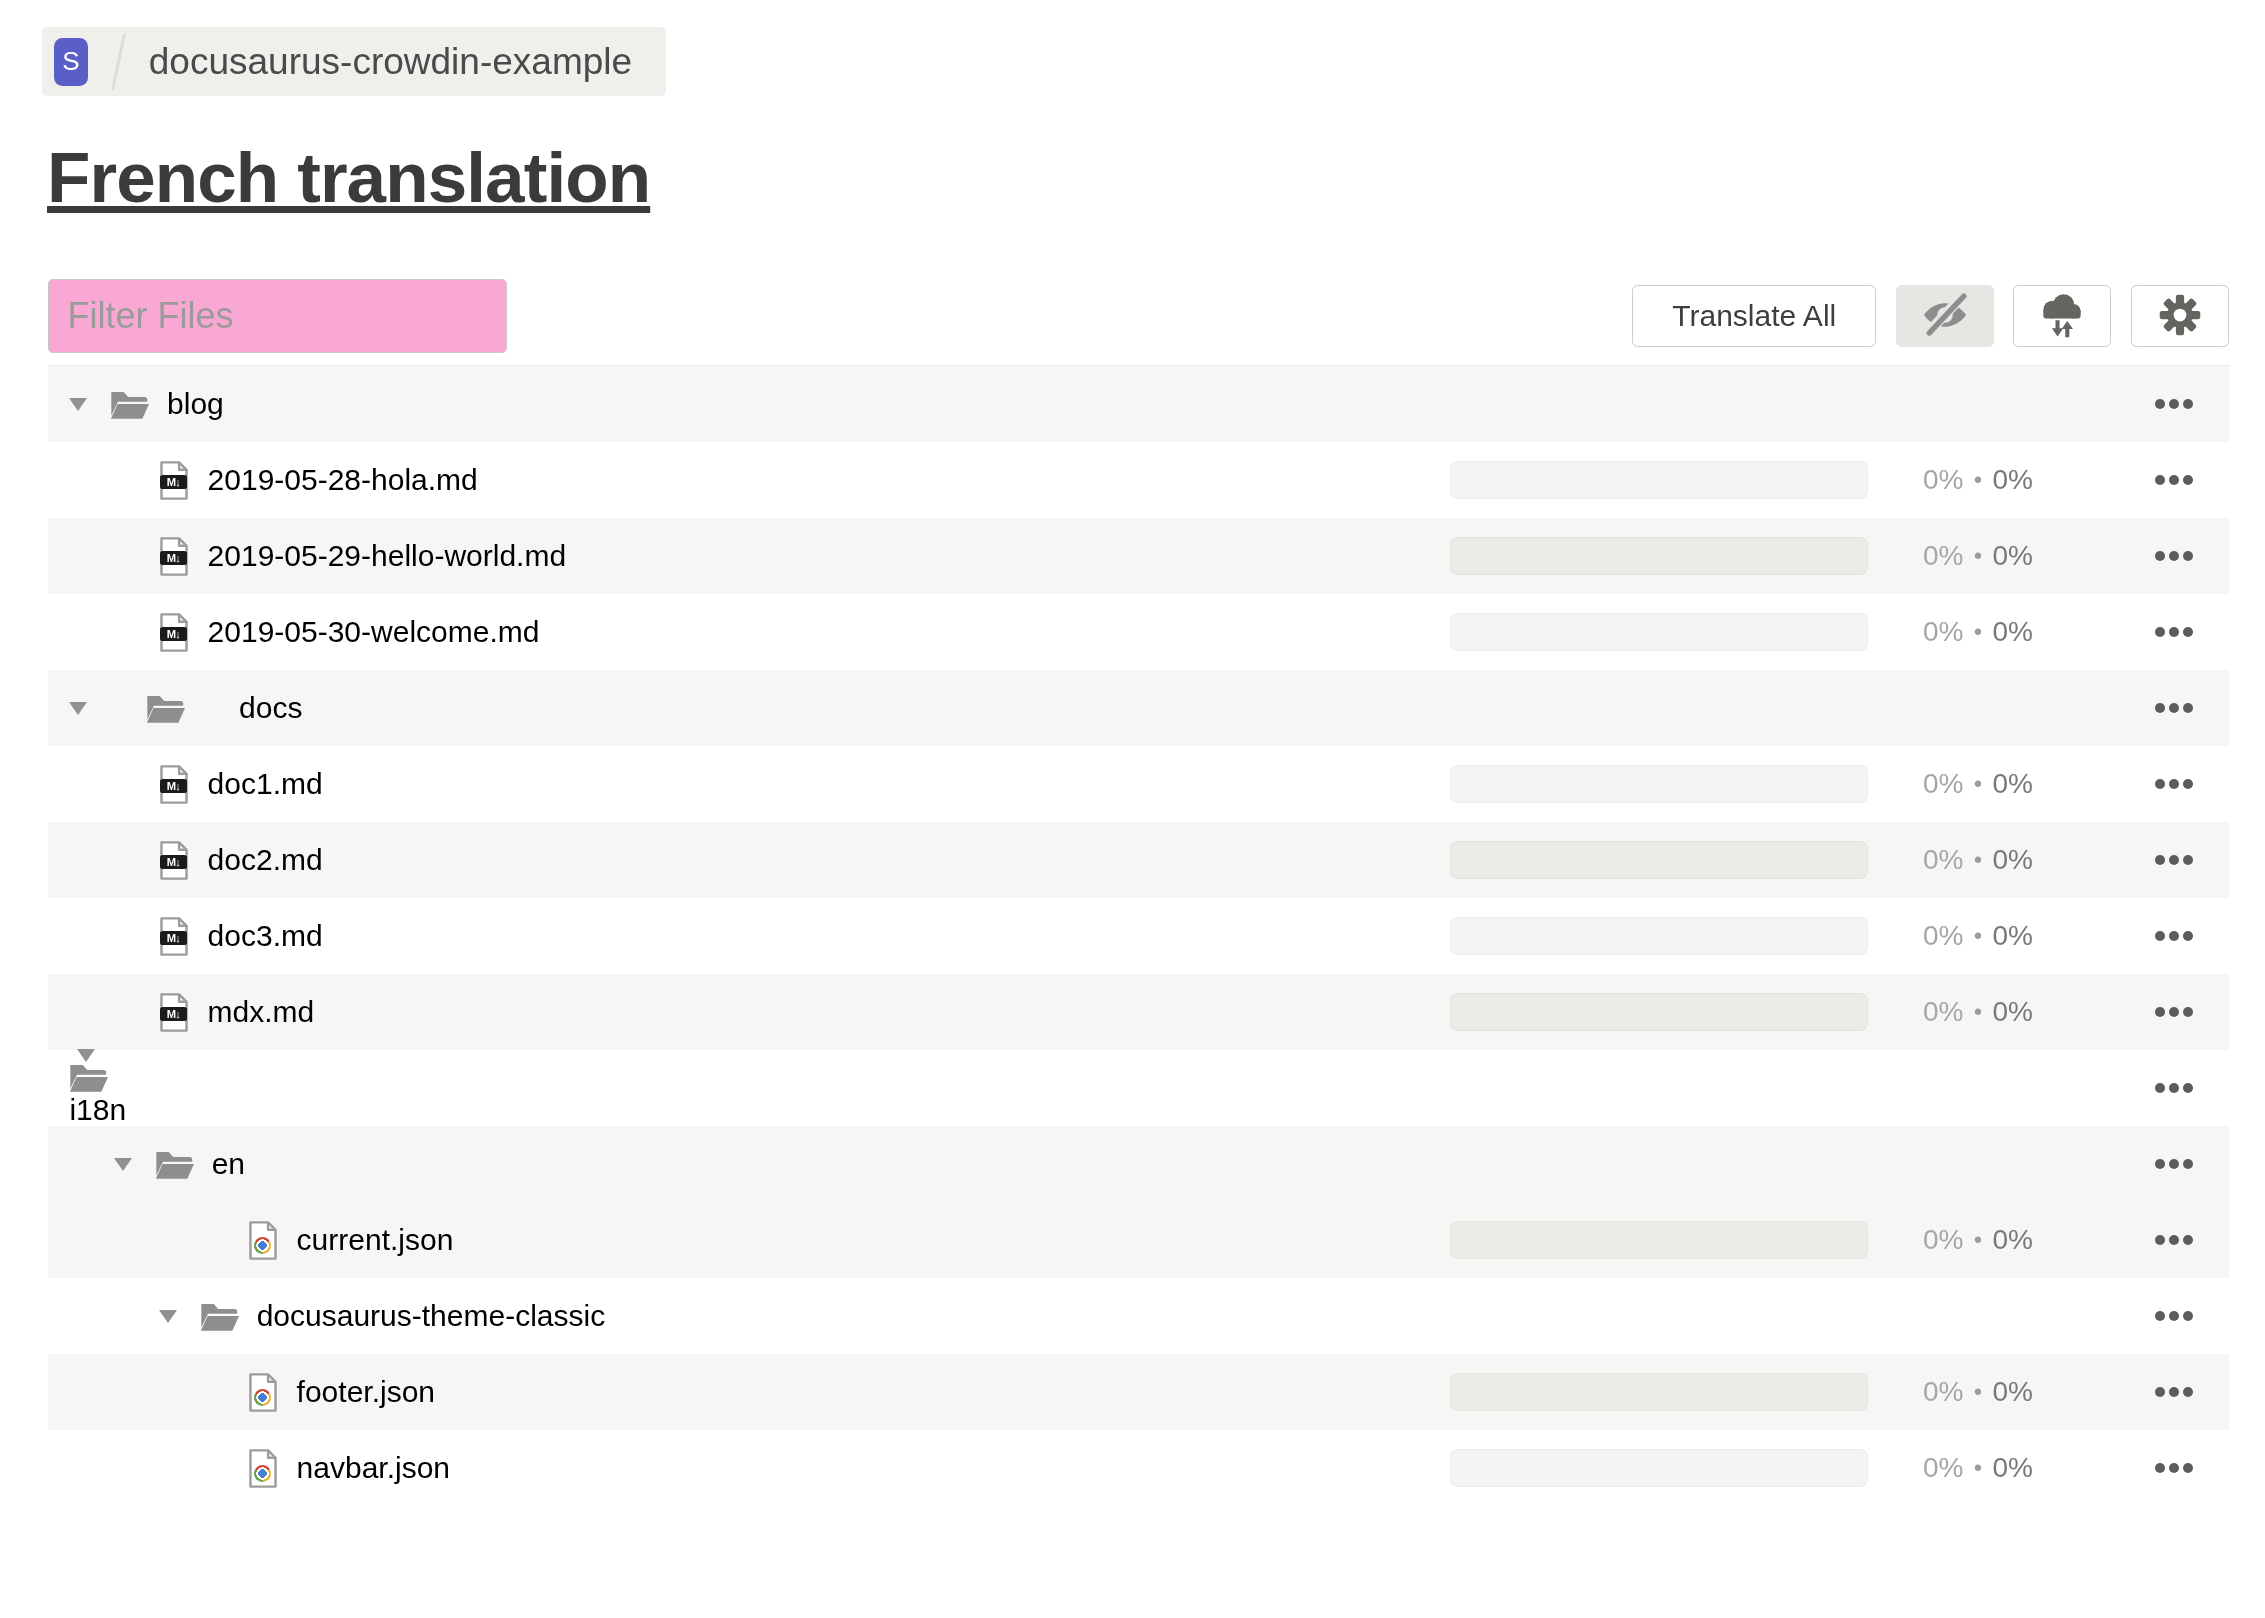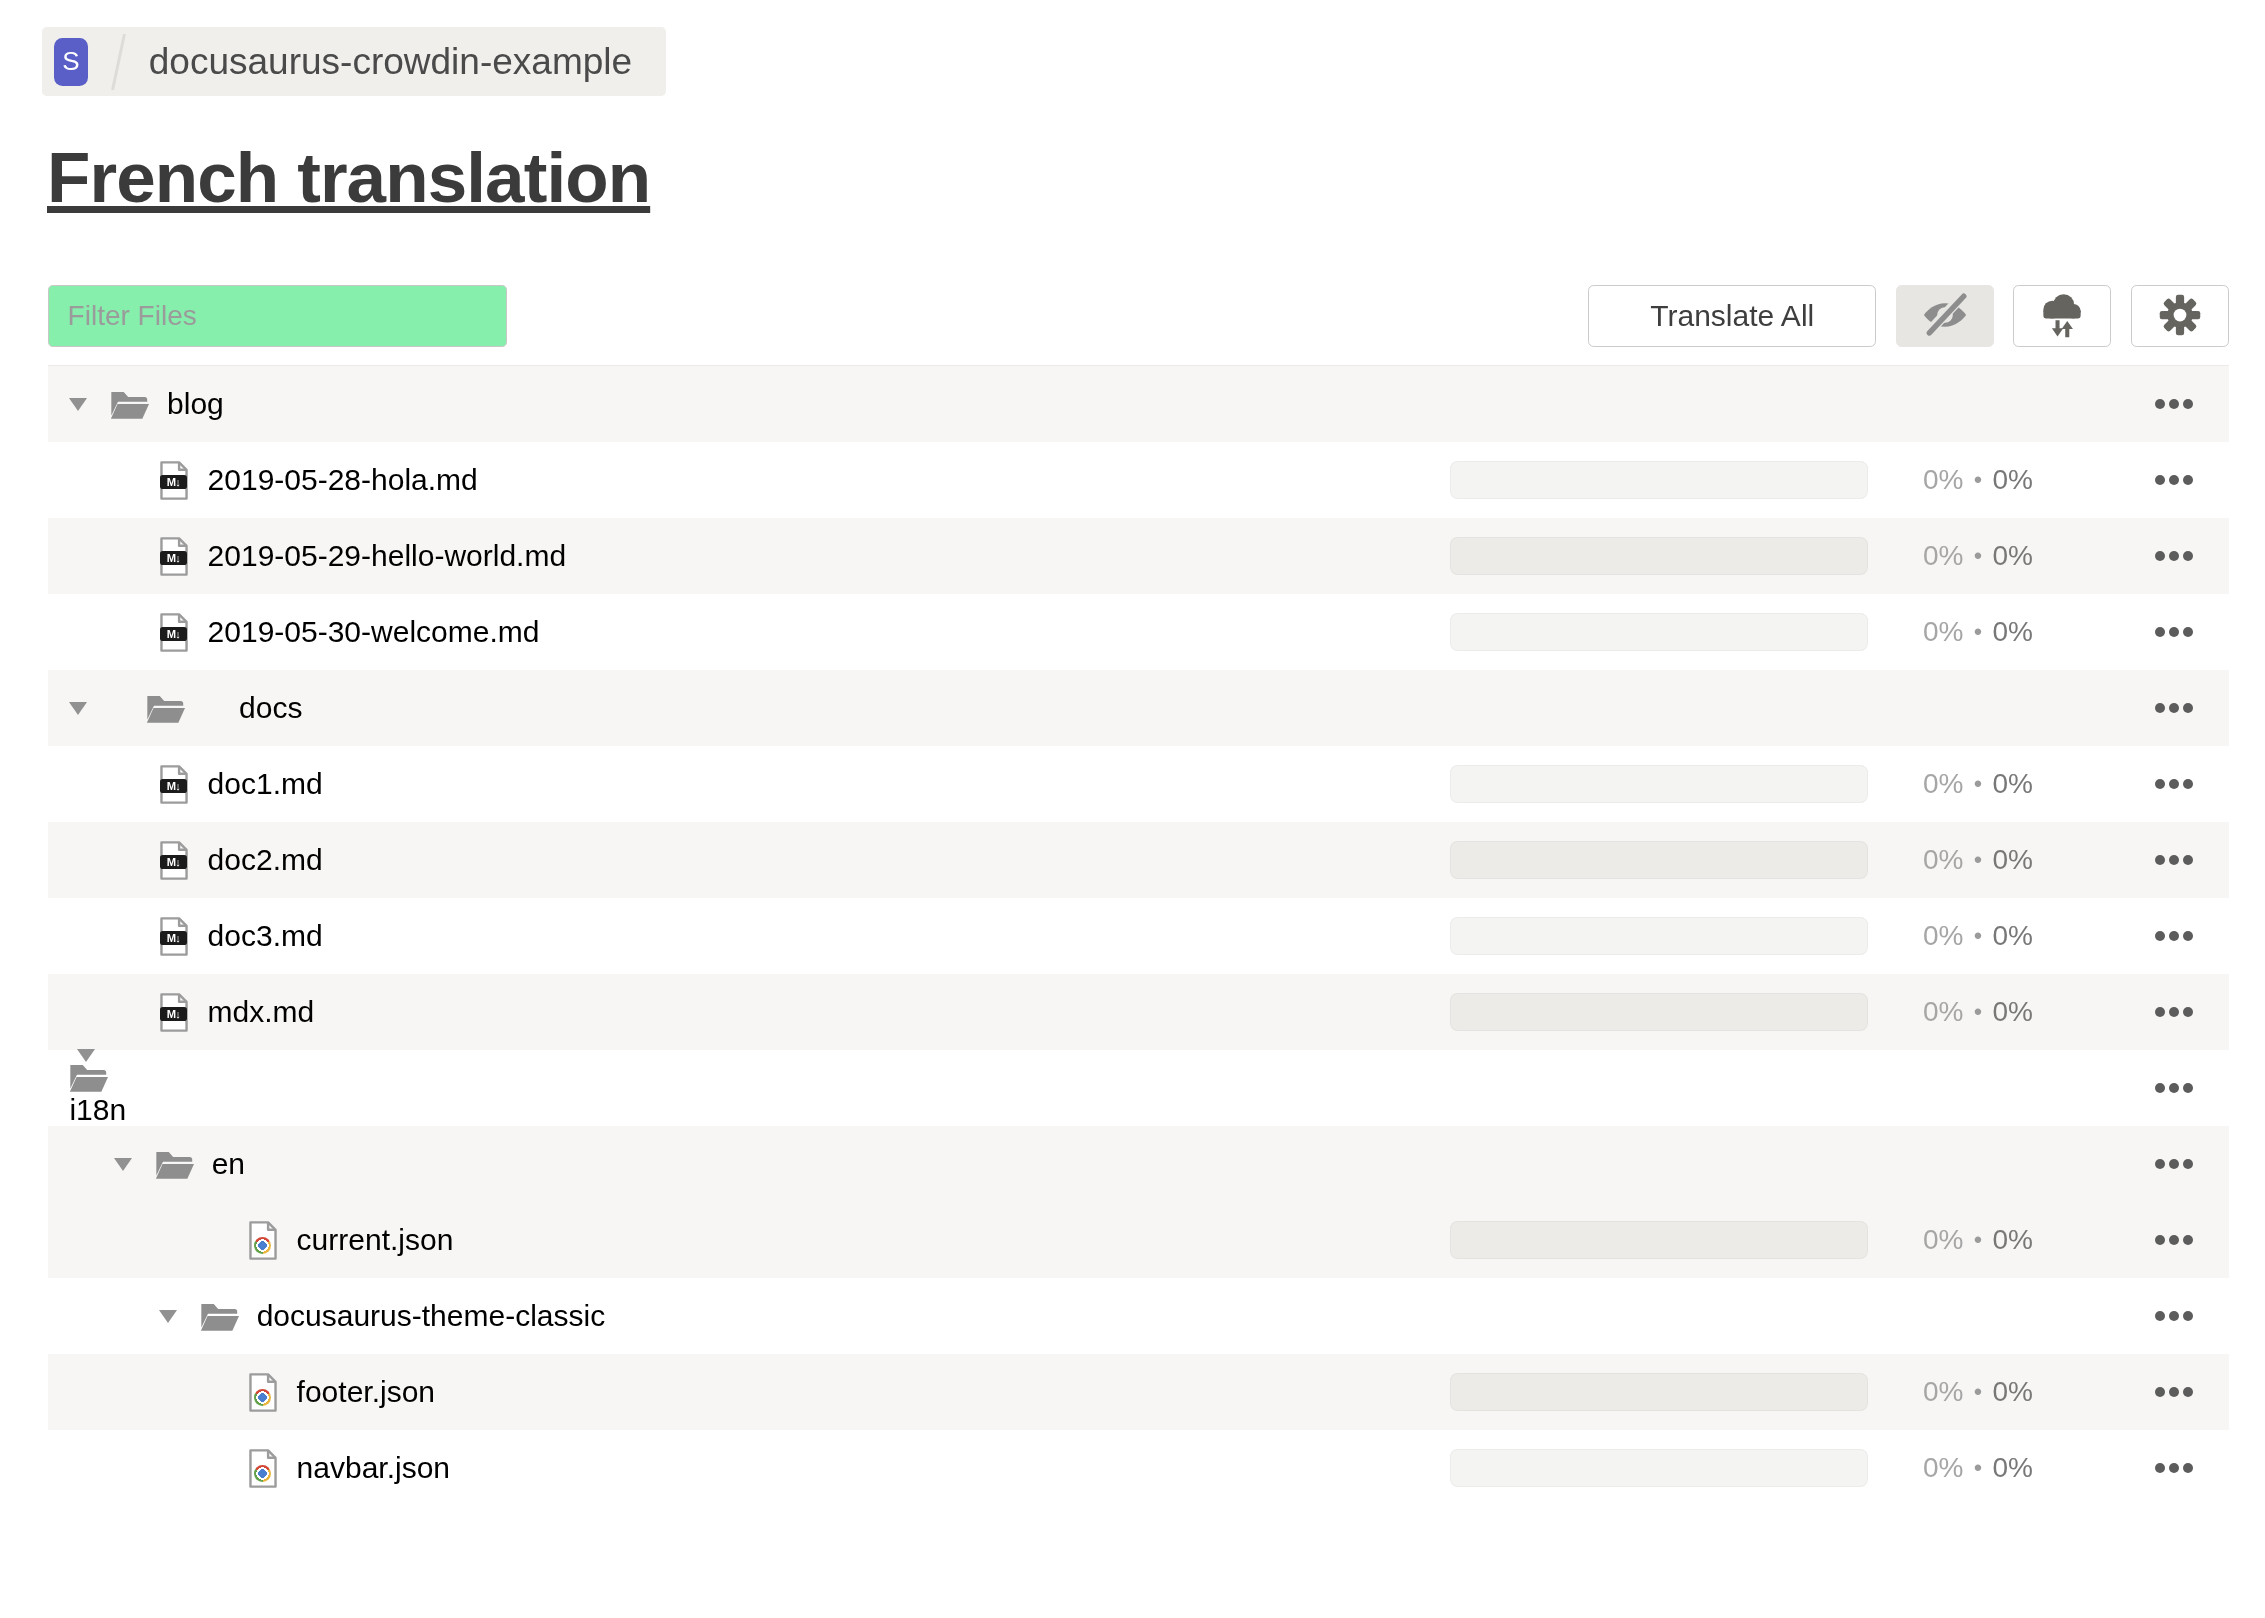--- a/index.html
+++ b/index.html
@@ -17,29 +17,29 @@
            margin-left:29px; }
   .crumb { font-size:37px; color:#4a4a4a; margin-left:29px; white-space:nowrap; }
 
   
   h1.title { position:absolute; left:47px; top:131px; font-size:71px; line-height:93px;
              font-weight:700; color:#3b3b3b; letter-spacing:-0.9px;text-decoration:underline; }
 
   
   .toolbar { position:absolute; left:48px; top:285px; width:2181px; height:62px;
              display:flex; justify-content:space-between; align-items:center; }
-  .filter-input { width:459px; height:62px; border:1.9px solid #c9c8c6; border-radius:4.7px;
-                  padding:0 18.6px; font-size:28px; color:#555555; background:#86efac; outline:none;
+  .filter-input { width:459px; height:74px; border:1.9px solid #c9c8c6; border-radius:4.7px;
+                  padding:0 18.6px; font-size:36px; color:#555555; background:#f9a8d4; outline:none;
                   font-family:"Liberation Sans","DejaVu Sans",sans-serif; }
   .filter-input::placeholder { color:#9b9b9b; }
   .toolbar-right { display:flex; gap:19.6px; }
   .btn { height:62px; border:1.9px solid #cccbc9; border-radius:5.6px; background:#ffffff;
          cursor:pointer; display:flex; align-items:center; justify-content:center;
          font-family:"Liberation Sans","DejaVu Sans",sans-serif; }
-  .btn.text-btn { padding:0 61px; font-size:30px; color:#3e3e3e; }
+  .btn.text-btn { padding:0 39px; font-size:30px; color:#3e3e3e; }
   .btn.icon-btn { width:98px; }
   .btn.icon-btn.active { background:#e7e6e3; border-color:#e7e6e3; }
 
   
   .file-list { position:absolute; left:48px; top:365px; width:2181px;
                border-top:1.9px solid #eceae7; }
   .row { position:relative; height:76px; display:flex; align-items:center; background:#ffffff; }
   .row.alt { background:#f7f6f4; }
   .row-left { display:flex; align-items:center; }
   .tri { width:0; height:0; border-left:9.3px solid transparent; border-right:9.3px solid transparent;

